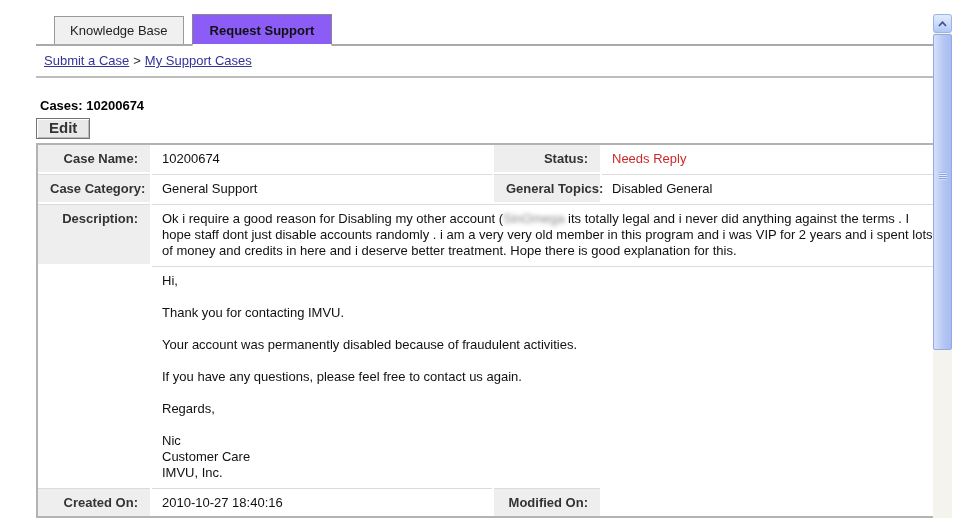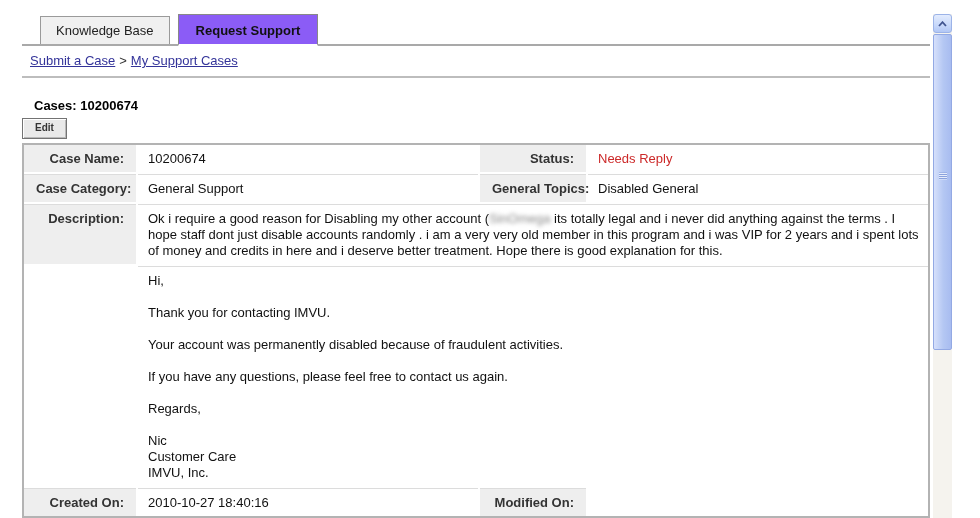--- a/index.html
+++ b/index.html
@@ -4,21 +4,21 @@
 <style>
   * { box-sizing: border-box; }
   html, body { margin: 0; padding: 0; }
   body {
     width: 980px; height: 518px;
     background: #ffffff;
     font-family: "Liberation Sans", sans-serif;
     font-size: 13px; color: #1a1a1a;
     position: relative; overflow: hidden;
   }
-  .content { position: absolute; top: 14px; left: 22px; width: 908px; }
+  .content { position: absolute; top: 14px; left: 36px; width: 908px; }
 
   
   .tabbar { display: flex; align-items: flex-end; border-bottom: 2px solid #a9a9a9; padding-left: 18px; }
   .tab {
     background: #f0f0f0; border: 1px solid #9a9a9a; border-bottom: none;
     padding: 6px 15px 5px; margin-right: 8px; color: #222222;
     line-height: 16px; cursor: default; white-space: nowrap;
   }
   .tab--active {
     background: #8b5cf6; font-weight: bold; color: #111111;
@@ -26,23 +26,23 @@
     border: 1px solid #888888; border-bottom: 2px solid #ffffff;
     position: relative; z-index: 2;
   }
 
   
   .breadcrumb { padding: 7px 0 7px 8px; border-bottom: 2px solid #bdbdbd; line-height: 16px; }
   .breadcrumb a { color: #333399; text-decoration: underline; cursor: pointer; }
   .crumb-sep { color: #333333; padding: 0 4px; }
 
   
-  .cases-title { font-weight: bold; color: #000000; margin: 20px 0 5px 12px; line-height: 15px; }
+  .cases-title { font-weight: bold; color: #000000; margin: 20px 0 5px 4px; line-height: 15px; }
   .btn-edit {
-    font-family: "Liberation Sans", sans-serif; font-size: 10px; font-weight: bold; color: #333333;
+    font-family: "Liberation Sans", sans-serif; font-size: 15px; font-weight: bold; color: #333333;
     background: #e9e9e9; border: 1px solid #737373;
     box-shadow: inset 1px 1px 0 #ffffff, inset -1px -1px 0 #b9b9b9;
     padding: 1px 12px 2px; line-height: 16px; cursor: pointer;
   }
 
   
   .case-table {
     display: grid; grid-template-columns: 112px 340px 106px 1fr;
     gap: 2px; background: #ffffff; border: 2px solid #b3b3b3; margin-top: 4px;
   }

